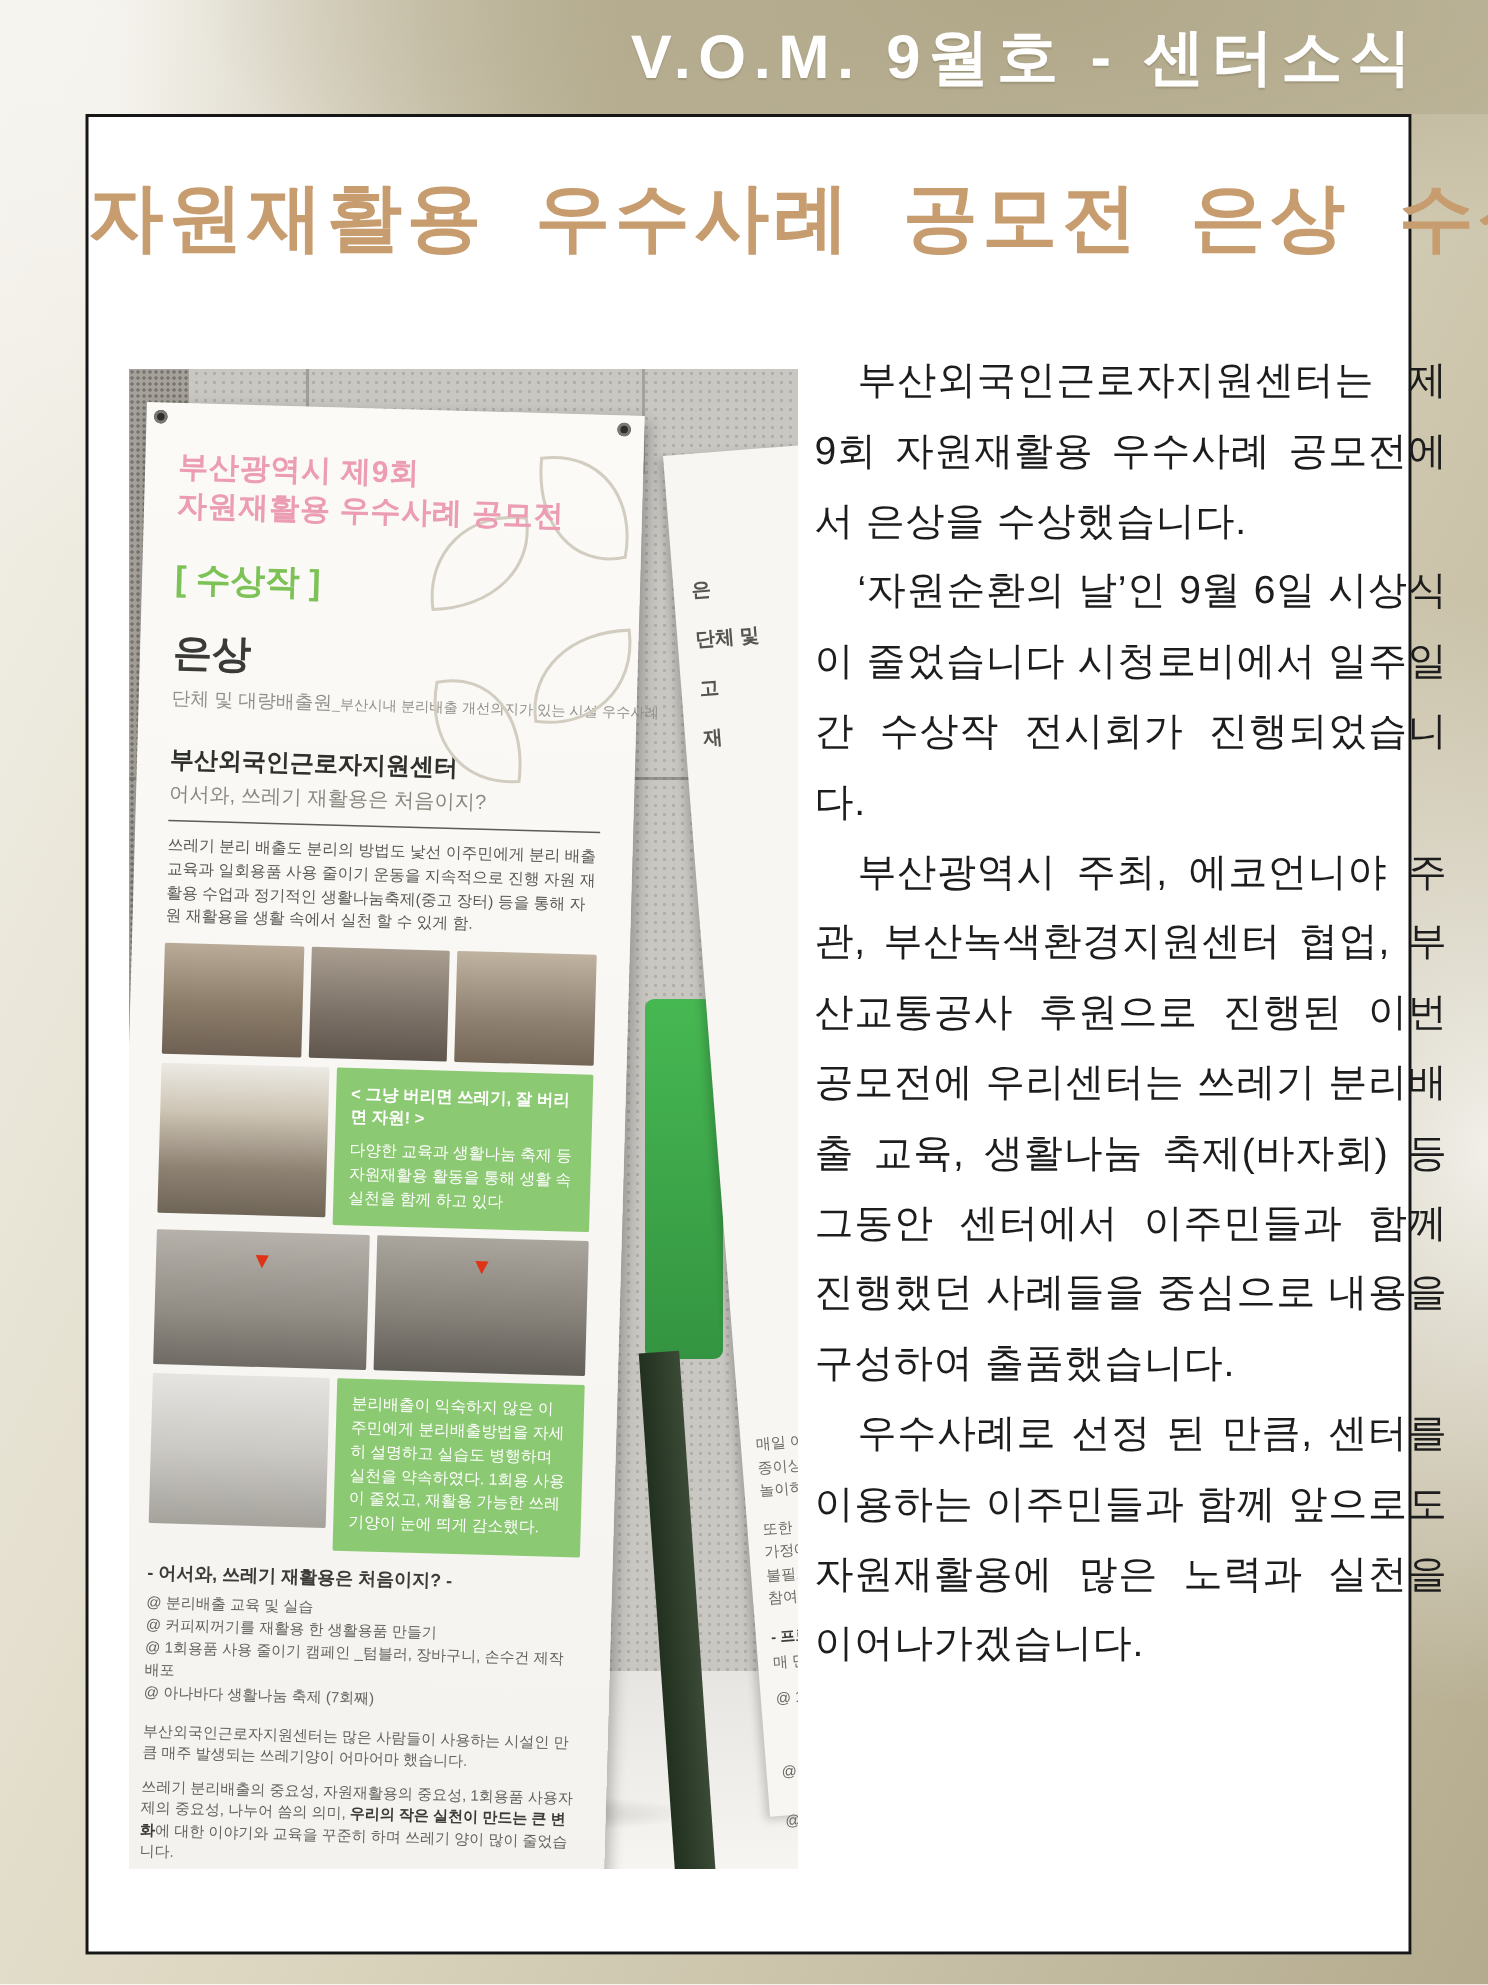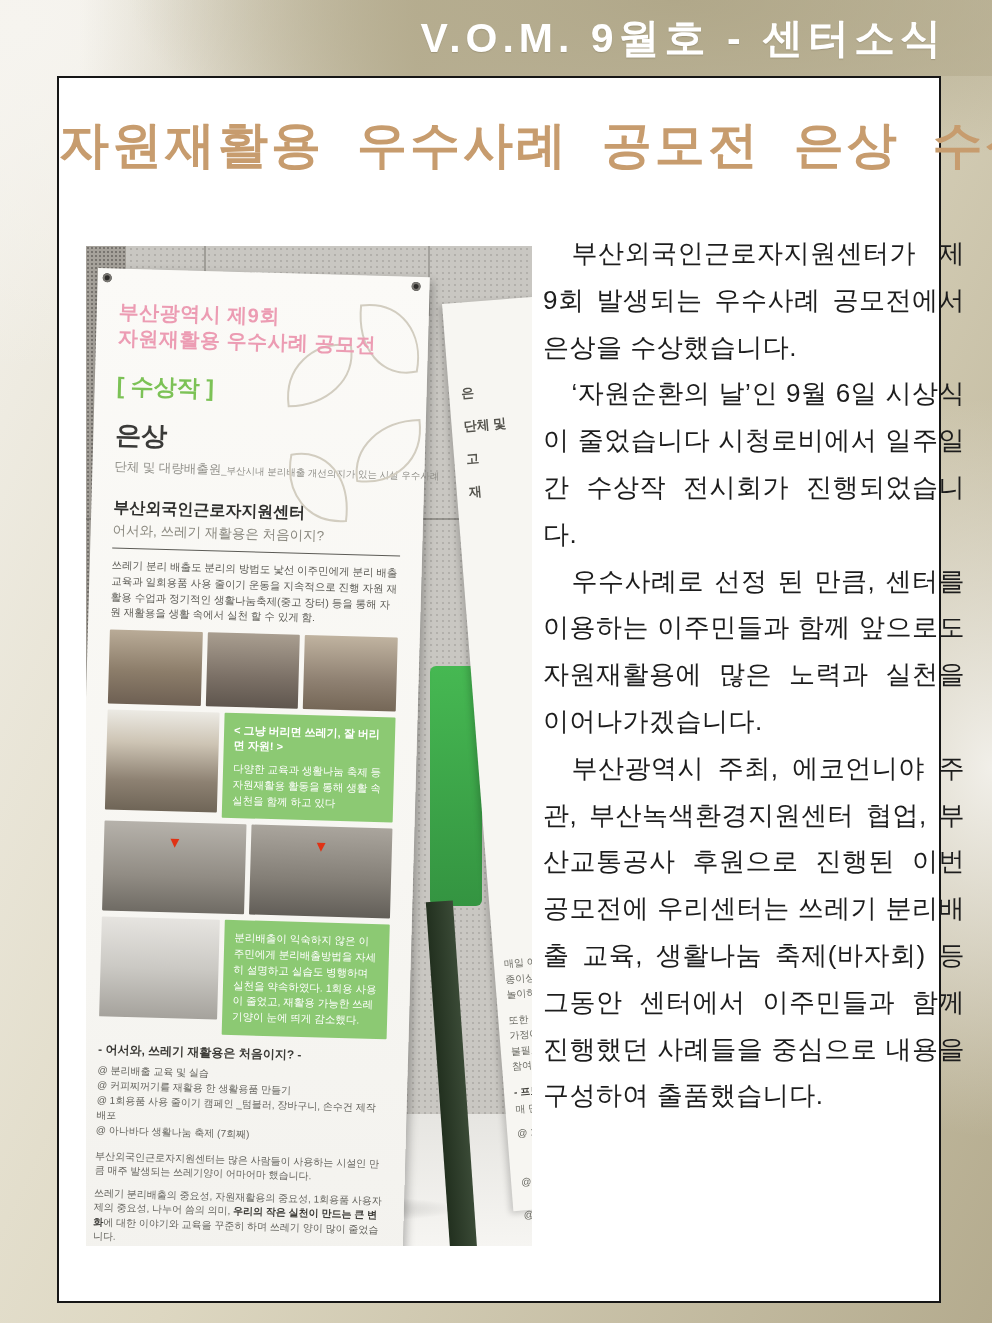--- a/index.html
+++ b/index.html
@@ -244,20 +244,20 @@
           <div class="bn-list-item">@ 아나바다 생활나눔 축제 (7회째)</div>
         </div>
 
         <p class="bn-outro">부산외국인근로자지원센터는 많은 사람들이 사용하는 시설인 만큼 매주 발생되는 쓰레기양이 어마어마 했습니다.</p>
         <p class="bn-outro"><span>쓰레기 분리배출의 중요성, 자원재활용의 중요성, 1회용품 사용자제의 중요성, 나누어 씀의 의미, </span><b>우리의 작은 실천이 만드는 큰 변화</b><span>에 대한 이야기와 교육을 꾸준히 하며 쓰레기 양이 많이 줄었습니다.</span></p>
 
       </div>
     </div>
 
     <div class="article-body">
-      <p>부산외국인근로자지원센터가 제 9회 발생되는 우수사례 공모전에서 은상을 수상했습니다.</p>
+      <p>부산외국인근로자지원센터는 제 9회 자원재활용 우수사례 공모전에서 은상을 수상했습니다.</p>
       <p>‘자원순환의 날’인 9월 6일 시상식이 줄었습니다 시청로비에서 일주일간 수상작 전시회가 진행되었습니다.</p>
+      <p>부산광역시 주최, 에코언니야 주관, 부산녹색환경지원센터 협업, 부산교통공사 후원으로 진행된 이번 공모전에 우리센터는 쓰레기 분리배출 교육, 생활나눔 축제(바자회) 등 그동안 센터에서 이주민들과 함께 진행했던 사례들을 중심으로 내용을 구성하여 출품했습니다.</p>
       <p>우수사례로 선정 된 만큼, 센터를 이용하는 이주민들과 함께 앞으로도 자원재활용에 많은 노력과 실천을 이어나가겠습니다.</p>
-      <p>부산광역시 주최, 에코언니야 주관, 부산녹색환경지원센터 협업, 부산교통공사 후원으로 진행된 이번 공모전에 우리센터는 쓰레기 분리배출 교육, 생활나눔 축제(바자회) 등 그동안 센터에서 이주민들과 함께 진행했던 사례들을 중심으로 내용을 구성하여 출품했습니다.</p>
     </div>
 
   </div>
 </div>
 
 </body></html>

